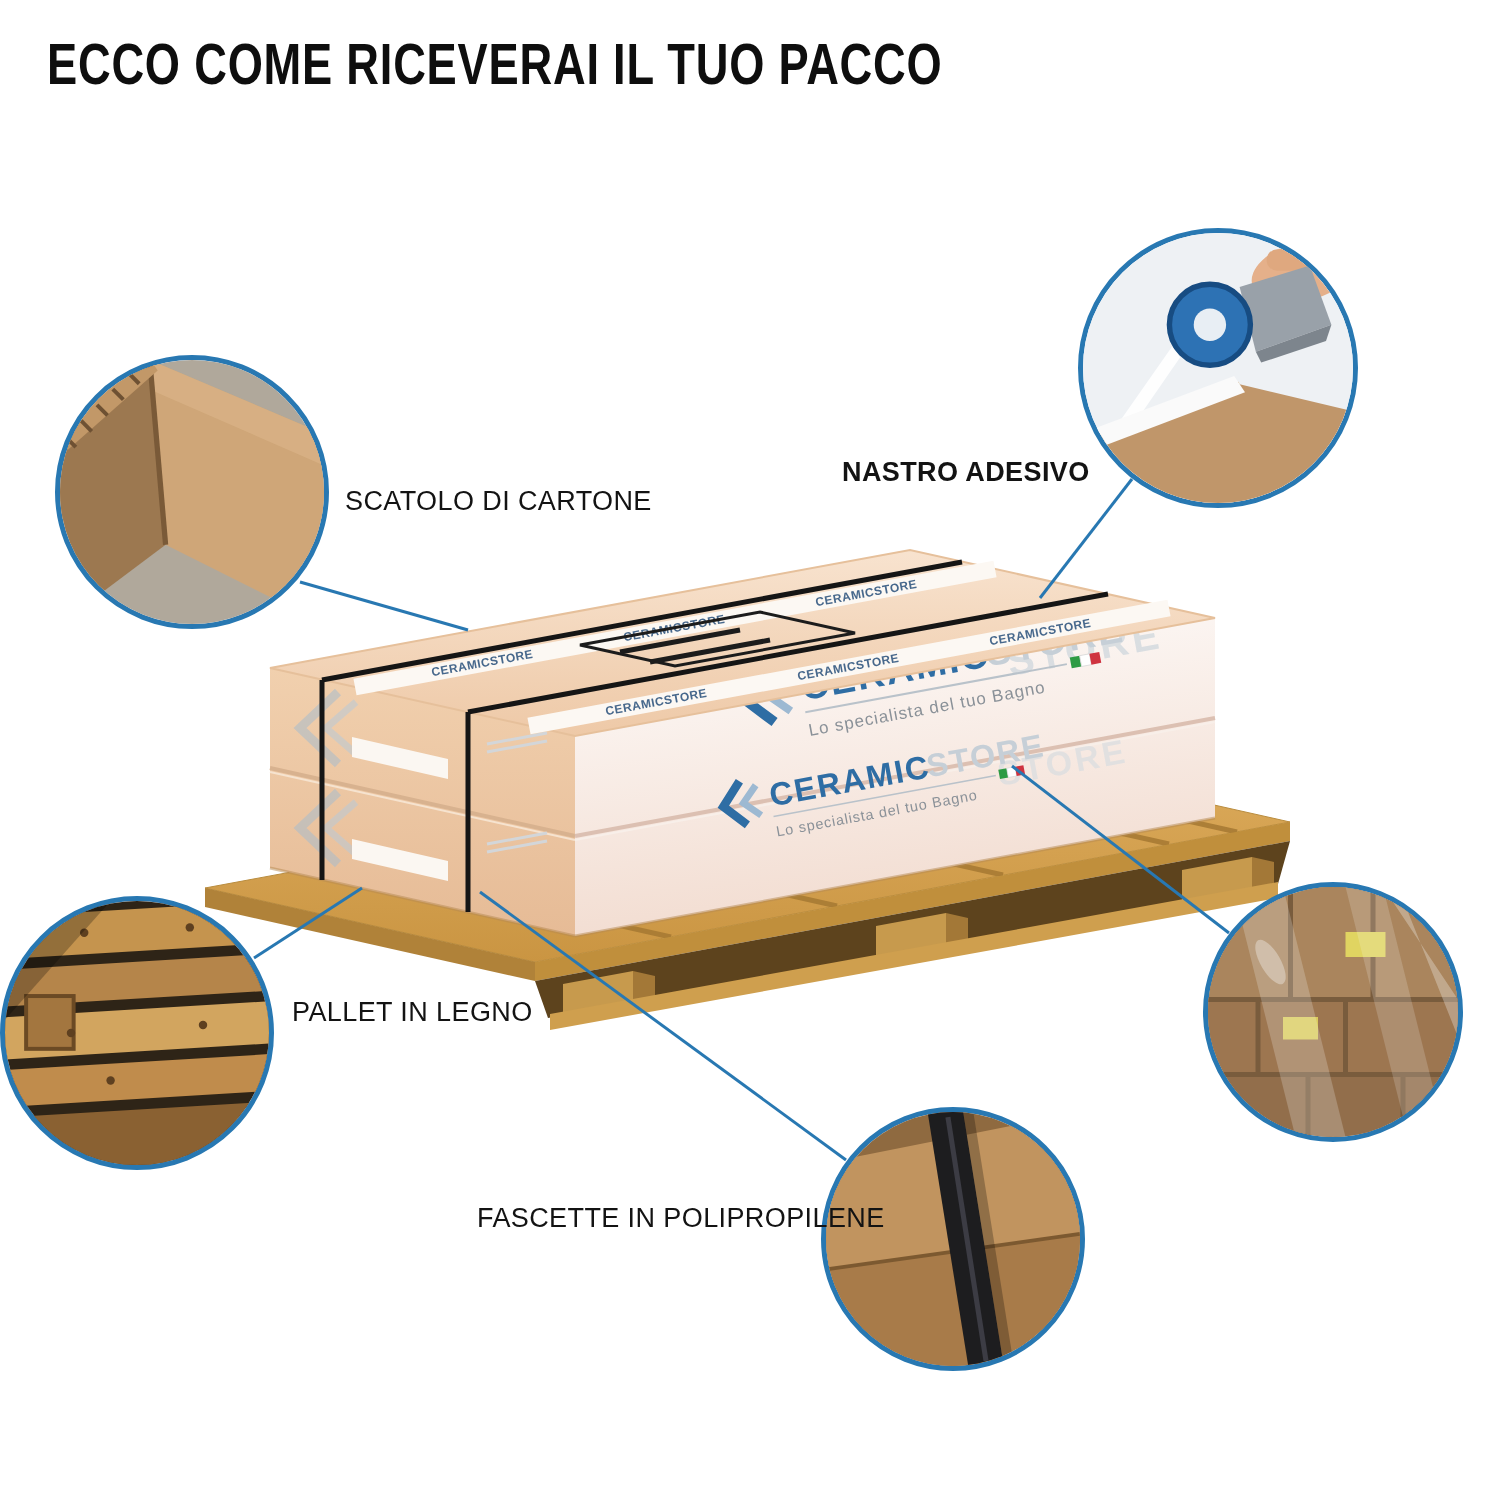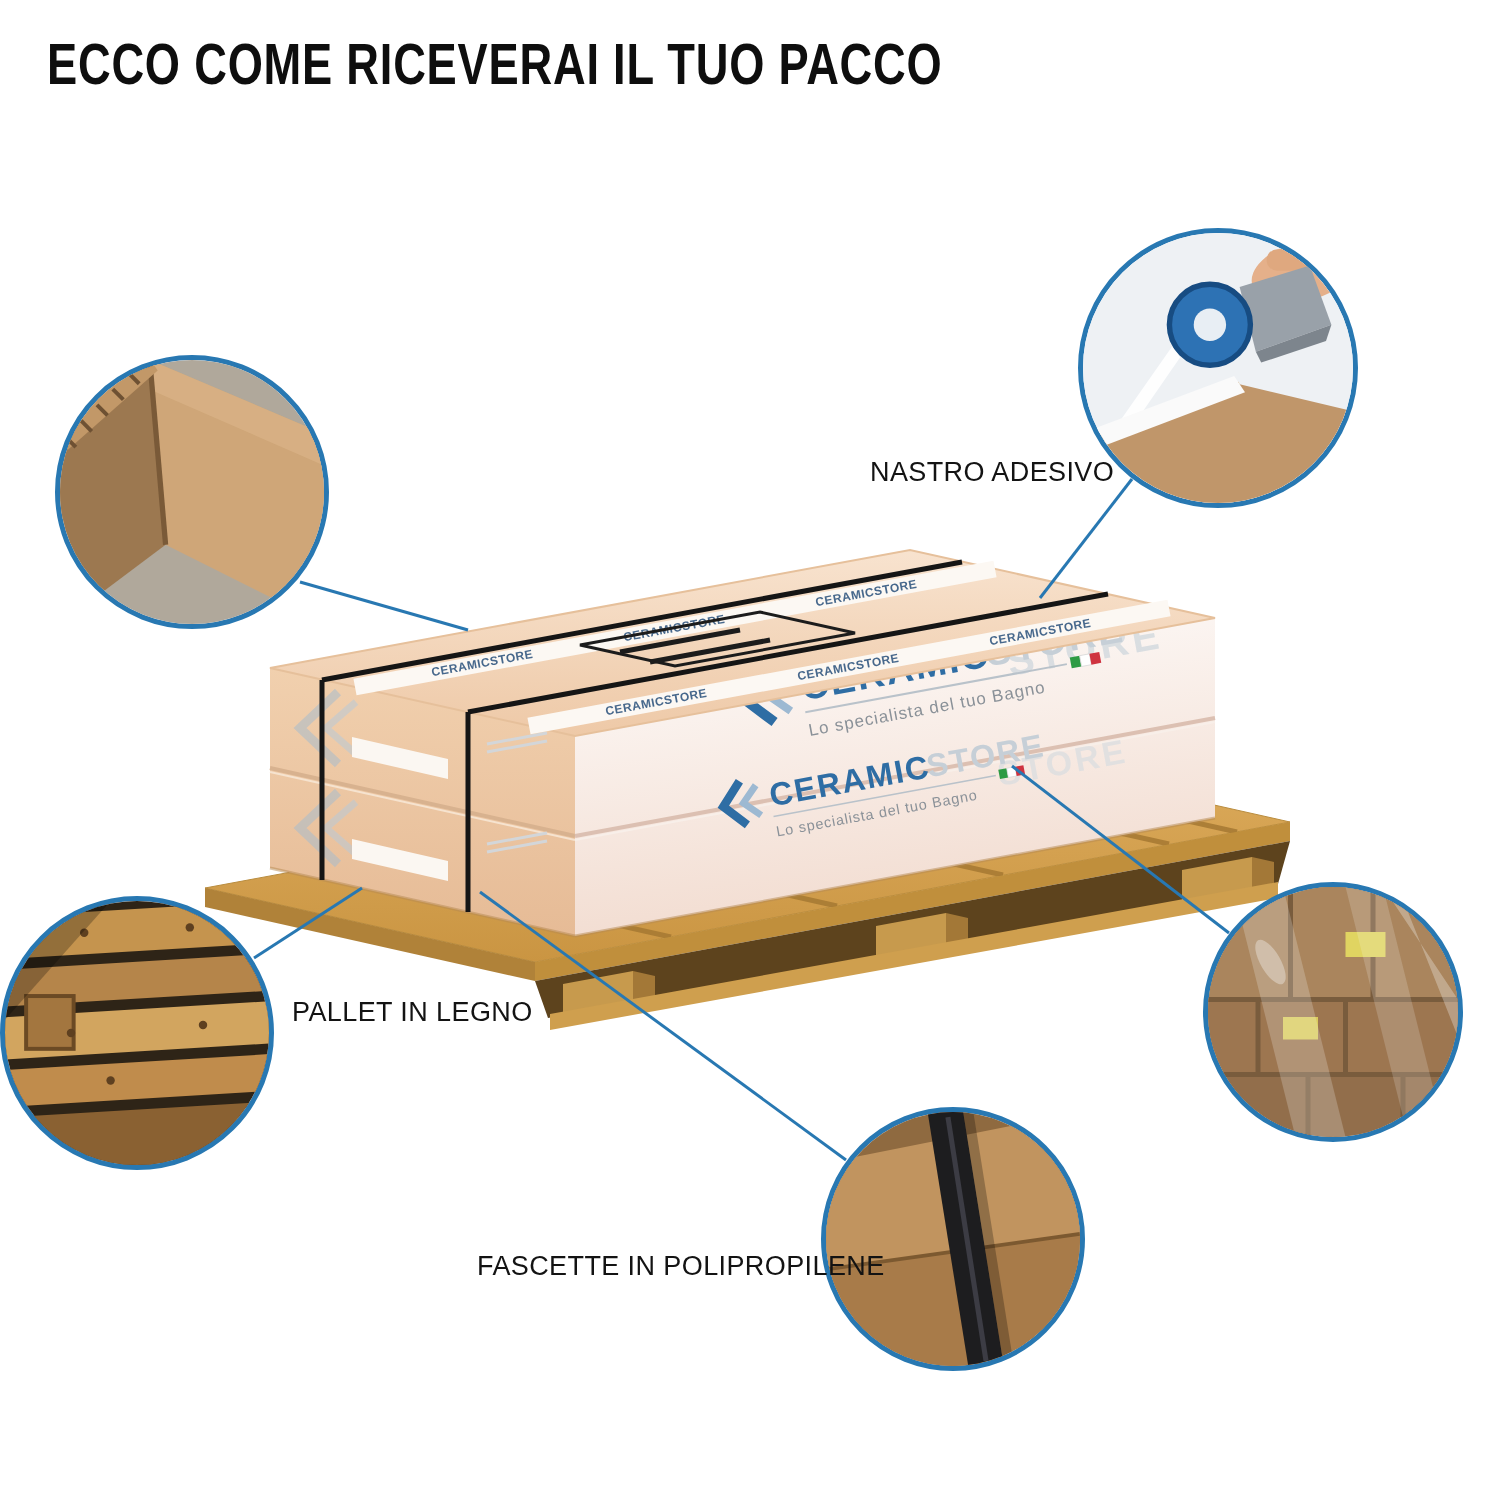--- a/index.html
+++ b/index.html
@@ -15,24 +15,24 @@
            background:#fff;box-sizing:border-box;z-index:5;}
   .callout svg{display:block;width:100%;height:100%;}
   .callout-label{position:absolute;font-size:27px;color:#131313;letter-spacing:.4px;
                  white-space:nowrap;z-index:6;}
   #c-cardboard{left:55px;top:355px;width:274px;height:274px;}
   #c-tape{left:1078px;top:228px;width:280px;height:280px;}
   #c-pallet{left:0px;top:896px;width:274px;height:274px;}
   #c-film{left:1203px;top:882px;width:260px;height:260px;}
   #c-strap{left:821px;top:1107px;width:264px;height:264px;}
   #l-cardboard{left:345px;top:486px;}
-  #l-tape{left:870px;top:457px;width:240px;text-align:right;}
+  #l-tape{left:842px;top:457px;width:240px;text-align:right;font-weight:bold;}
   #l-pallet{left:292px;top:988px;margin-top:9px;}
   #l-film{left:948px;top:933px;}
-  #l-strap{left:477px;top:1203px;margin-top:48px;}
+  #l-strap{left:477px;top:1203px;}
 </style>
 </head>
 <body>
 
 <div class="canvas">
 
   <h1 class="title">ECCO COME RICEVERAI IL TUO PACCO</h1>
 
   <svg class="illustration" viewBox="0 0 1500 1500">
     <defs>
@@ -259,17 +259,18 @@
       <rect width="100" height="100" fill="#8f6a40"></rect>
       <polygon points="0,20 100,0 100,48 0,62" fill="#c1945f"></polygon>
       <polygon points="0,62 100,48 100,100 0,100" fill="#a87b49"></polygon>
       <line x1="0" y1="62" x2="100" y2="48" stroke="#7c5930" stroke-width="1.5"></line>
       <polygon points="40,0 54,0 70,100 56,100" fill="#1d1d1f"></polygon>
       <line x1="48" y1="2" x2="63" y2="98" stroke="#3c3c44" stroke-width="2"></line>
       <polygon points="54,0 58,0 74,100 70,100" fill="#000000" opacity="0.25"></polygon>
     </svg>
   </div>
 
+  <div class="callout-label" id="l-cardboard">SCATOLO DI CARTONE</div>
   <div class="callout-label" id="l-tape">NASTRO ADESIVO</div>
   <div class="callout-label" id="l-pallet">PALLET IN LEGNO</div>
   <div class="callout-label" id="l-strap">FASCETTE IN POLIPROPILENE</div>
 
 </div>
 
 </body></html>

